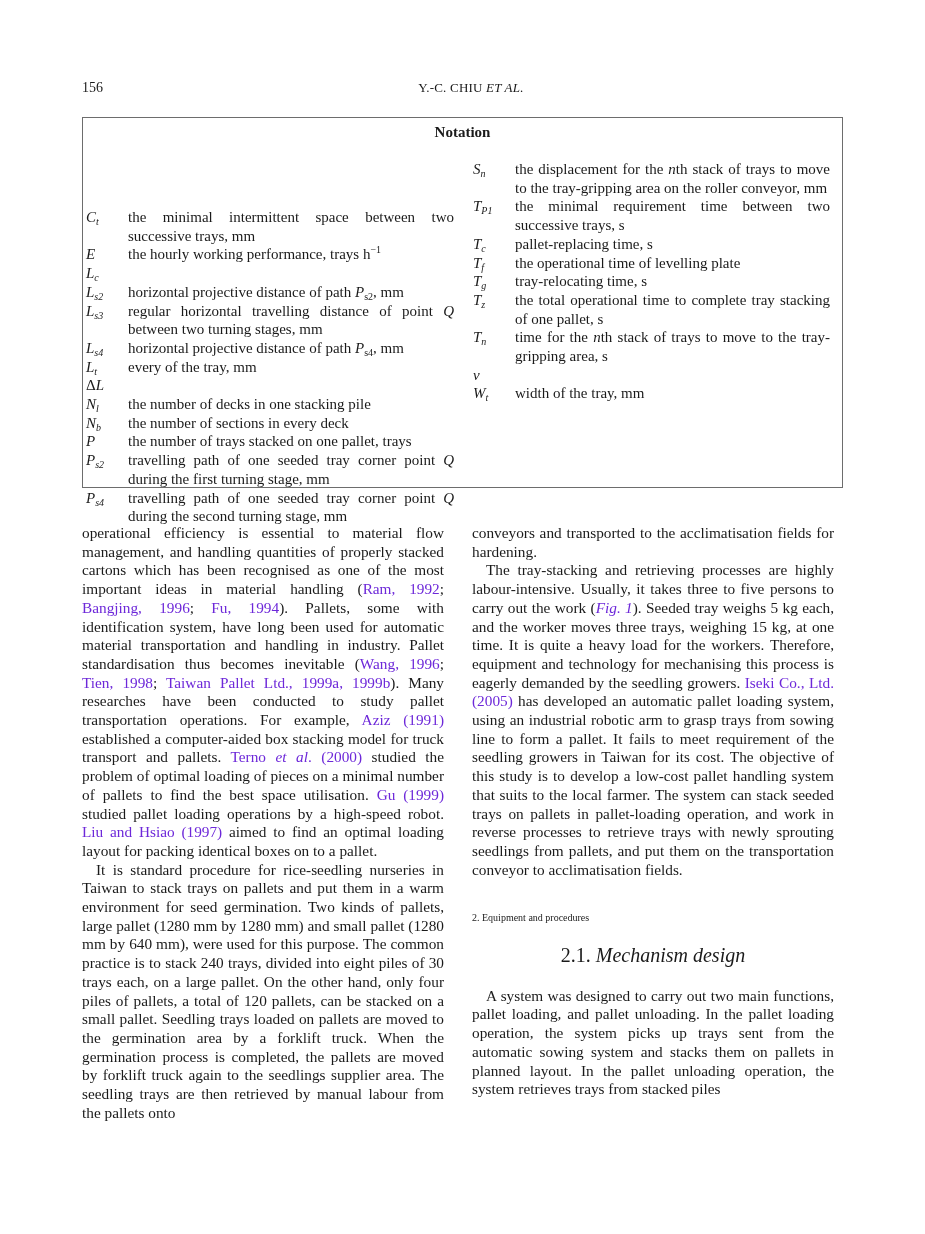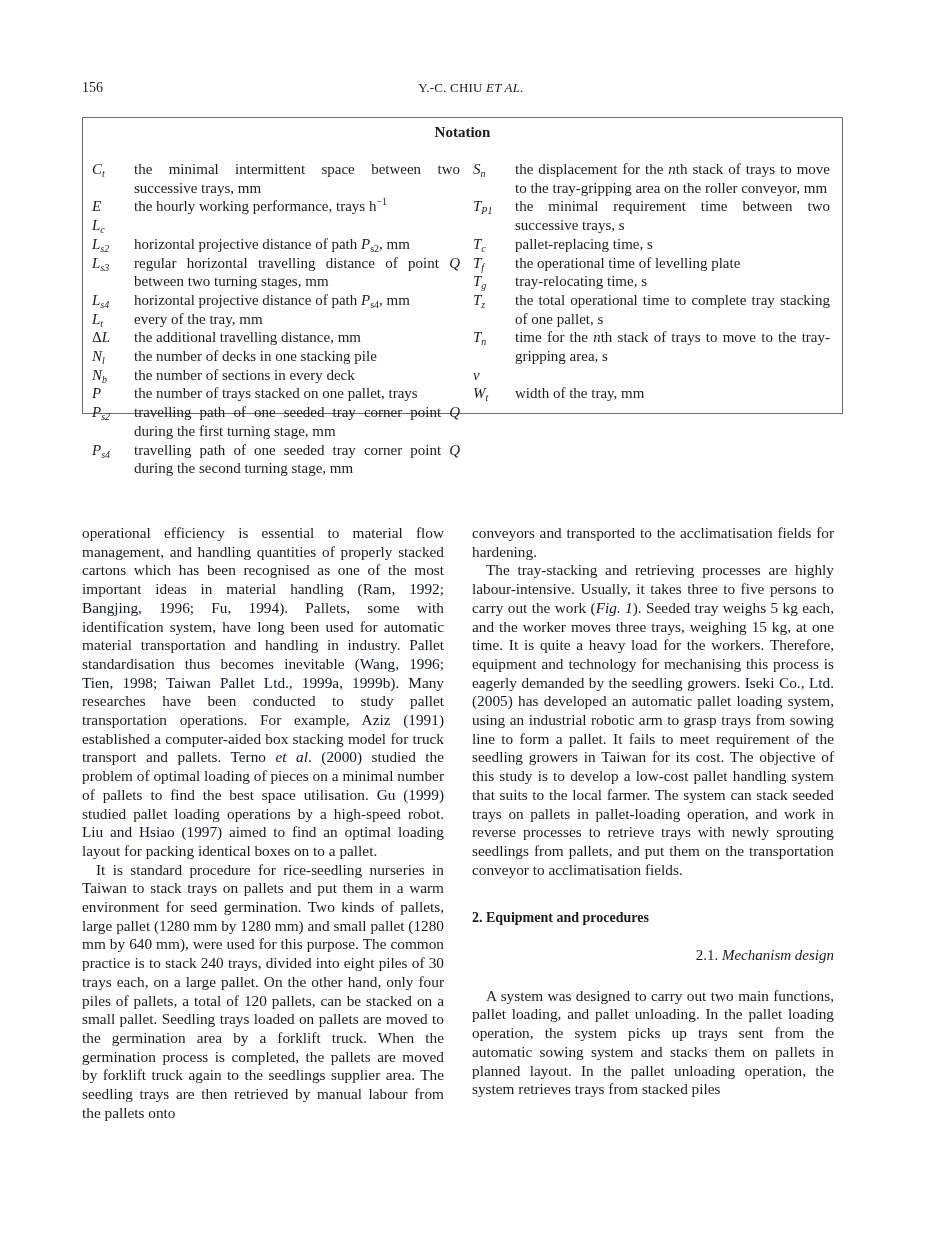--- a/index.html
+++ b/index.html
@@ -7,45 +7,45 @@
     width: 925px; height: 1234px; position: relative; overflow: hidden;
     font-family: "Liberation Serif", "DejaVu Serif", serif;
     color: #1a1a1a;
   }
   .running-head { position: absolute; top: 80px; left: 82px; right: 81px; height: 20px; font-size: 14px; }
   .page-num { position: absolute; left: 0; top: 0; }
   .authors { position: absolute; left: 16px; right: 0; top: 0; text-align: center; font-size: 13px; letter-spacing: 0.2px; }
   .authors i { font-style: italic; }
 
   .notation-box {
-    position: absolute; left: 82px; top: 117px; width: 761px; height: 297px;
+    position: absolute; left: 82px; top: 117px; width: 761px; height: 371px;
     border: 1.5px solid #6d6d6d; box-sizing: border-box;
   }
   .notation-title { position: absolute; top: 6px; left: 0; right: 0; text-align: center; font-weight: bold; font-size: 15px; }
   .notation-col { position: absolute; top: 42px; font-size: 15px; line-height: 18.7px; }
-  .notation-col.left { left: 9px; width: 368px; }
+  .notation-col.left { left: 3px; width: 368px; margin-top: 48px; }
   .notation-col.right { left: 390px; width: 357px; }
   .nrow { display: flex; }
   .sym { width: 42px; flex: 0 0 42px; font-style: italic; white-space: nowrap; }
   .sym sub { font-size: 10px; vertical-align: -3px; line-height: 0; }
   .sym .up { font-style: normal; }
   .def { flex: 1; text-align: justify; text-align-last: left; }
   .def sup { font-size: 10px; vertical-align: 6px; line-height: 0; }
   .def i { font-style: italic; }
   .def sub { font-size: 10px; vertical-align: -3px; line-height: 0; }
 
   .col { position: absolute; top: 524px; width: 362px; font-size: 15.3px; line-height: 18.7px; text-align: justify; }
   .col.left { left: 82px; }
   .col.right { left: 472px; }
   .col p { margin: 0; }
   .col p.indent { text-indent: 14px; }
-  .lnk { color: #0f172a; }
+  .lnk { color: #6d28d9; }
   .lnk i { font-style: italic; }
-  .sec-head { font-weight: bold; font-size: 14px; margin-top: 30px !important; margin-bottom: 0; text-align: left; }
-  .subsec-head { font-size: 15px; margin-top: 18px !important; text-align: right; }
+  .sec-head { font-weight: normal; font-size: 10px; margin-top: 30px !important; margin-bottom: 0; text-align: left; }
+  .subsec-head { font-size: 20px; margin-top: 18px !important; text-align: center; }
   .subsec-head i { font-style: italic; }
   .after-sub { margin-top: 22px !important; }
 </style>
 </head>
 <body>
 
 <div class="running-head">
   <span class="page-num">156</span>
   <div class="authors"><span>Y.-C. CHIU </span><i>ET AL.</i></div>
 </div>
@@ -75,21 +75,20 @@
       <div class="nrow">
         <span class="sym">L<sub>s4</sub></span>
         <span class="def">horizontal projective distance of path <i>P</i><sub>s4</sub>, mm</span>
       </div>
       <div class="nrow">
         <span class="sym">L<sub>t</sub></span>
         <span class="def">every of the tray, mm</span>
       </div>
       <div class="nrow">
         <span class="sym"><span class="up">Δ</span>L</span>
-        <span class="def">the additional travelling distance, mm</span>
       </div>
       <div class="nrow">
         <span class="sym">N<sub>l</sub></span>
         <span class="def">the number of decks in one stacking pile</span>
       </div>
       <div class="nrow">
         <span class="sym">N<sub>b</sub></span>
         <span class="def">the number of sections in every deck</span>
       </div>
       <div class="nrow">

